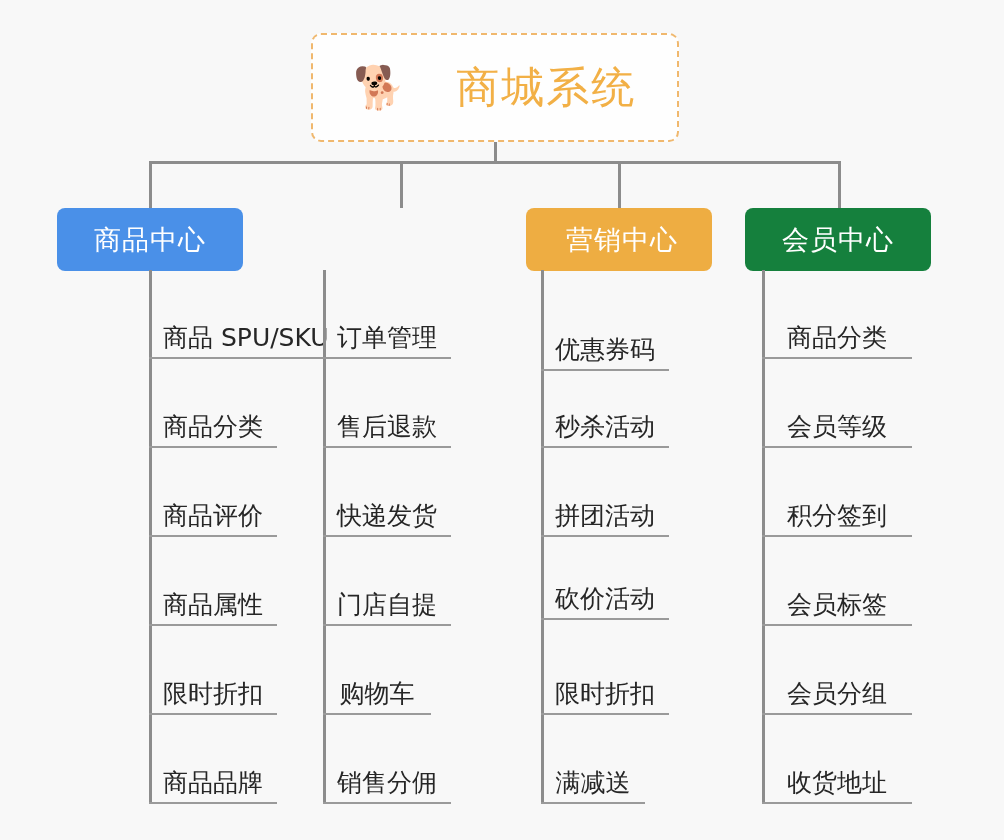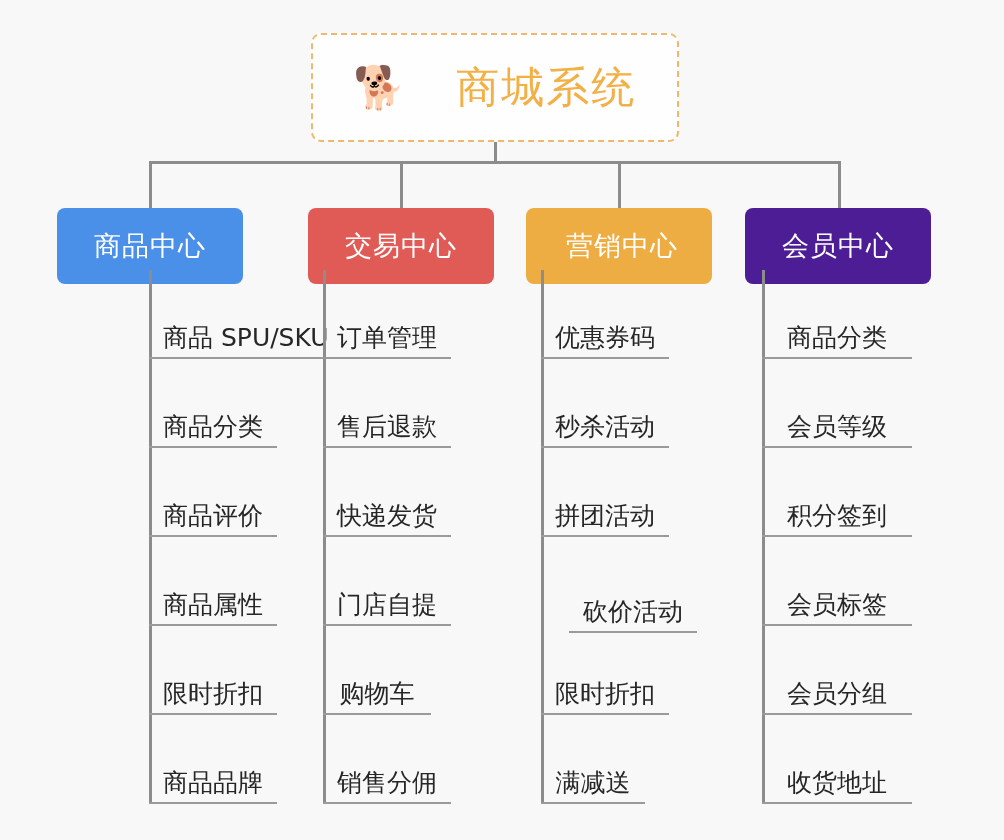--- a/index.html
+++ b/index.html
@@ -57,21 +57,21 @@
     position: absolute;
     background: #8c8c8c;
   }
   .conn-v { width: 3px; }
   .conn-h { height: 3px; }
 
   
   .cat-header {
     position: absolute;
     width: 186px;
-    height: 76px;
+    height: 63px;
     box-sizing: border-box;
     border-radius: 8px;
     display: flex;
     align-items: center;
     justify-content: center;
     color: #ffffff;
     font-size: 27px;
     letter-spacing: 1px;
     white-space: nowrap;
   }
@@ -143,23 +143,20 @@
       <span class="leaf-label" style="color: rgb(38, 38, 38);">商品属性</span>
     </div>
     <div class="leaf" style="top: 356px; min-width: 128px; border-bottom-color: rgb(154, 154, 154);">
       <span class="leaf-label" style="color: rgb(38, 38, 38);">限时折扣</span>
     </div>
     <div class="leaf" style="top: 445px; min-width: 128px; border-bottom-color: rgb(154, 154, 154);">
       <span class="leaf-label" style="color: rgb(38, 38, 38);">商品品牌</span>
     </div>
   </div>
 
-  <div class="cat-header" style="left: 308px; top: 208px; background: rgb(224, 90, 86); color: rgb(255, 255, 255);">
-    <span>交易中心</span>
-  </div>
   <div class="branch" style="left:323px;">
     <div class="branch-trunk" style="height: 532px; background: rgb(140, 140, 140);"></div>
     <div class="leaf" style="top: 0px; min-width: 128px; border-bottom-color: rgb(154, 154, 154);">
       <span class="leaf-label" style="color: rgb(38, 38, 38);">订单管理</span>
     </div>
     <div class="leaf" style="top: 89px; min-width: 128px; border-bottom-color: rgb(154, 154, 154);">
       <span class="leaf-label" style="color: rgb(38, 38, 38);">售后退款</span>
     </div>
     <div class="leaf" style="top: 178px; min-width: 128px; border-bottom-color: rgb(154, 154, 154);">
       <span class="leaf-label" style="color: rgb(38, 38, 38);">快递发货</span>
@@ -173,41 +170,41 @@
     <div class="leaf" style="top: 445px; min-width: 128px; border-bottom-color: rgb(154, 154, 154);">
       <span class="leaf-label" style="color: rgb(38, 38, 38);">销售分佣</span>
     </div>
   </div>
 
   <div class="cat-header" style="left: 526px; top: 208px; background: rgb(238, 173, 66); color: rgb(255, 255, 255); padding-left: 6px;">
     <span>营销中心</span>
   </div>
   <div class="branch" style="left:541px;">
     <div class="branch-trunk" style="height: 532px; background: rgb(140, 140, 140);"></div>
-    <div class="leaf" style="top: 0px; min-width: 128px; border-bottom-color: rgb(154, 154, 154);">
+    <div class="leaf" style="top: 12px; min-width: 128px; border-bottom-color: rgb(154, 154, 154);">
       <span class="leaf-label" style="color: rgb(38, 38, 38);">优惠券码</span>
     </div>
     <div class="leaf" style="top: 89px; min-width: 128px; border-bottom-color: rgb(154, 154, 154);">
       <span class="leaf-label" style="color: rgb(38, 38, 38);">秒杀活动</span>
     </div>
     <div class="leaf" style="top: 178px; min-width: 128px; border-bottom-color: rgb(154, 154, 154);">
       <span class="leaf-label" style="color: rgb(38, 38, 38);">拼团活动</span>
     </div>
-    <div class="leaf" style="top: 274px; min-width: 128px; border-bottom-color: rgb(154, 154, 154); margin-left: 28px;">
+    <div class="leaf" style="top: 261px; min-width: 128px; border-bottom-color: rgb(154, 154, 154);">
       <span class="leaf-label" style="color: rgb(38, 38, 38);">砍价活动</span>
     </div>
     <div class="leaf" style="top: 356px; min-width: 128px; border-bottom-color: rgb(154, 154, 154);">
       <span class="leaf-label" style="color: rgb(38, 38, 38);">限时折扣</span>
     </div>
     <div class="leaf" style="top: 445px; min-width: 104px; border-bottom-color: rgb(154, 154, 154);">
       <span class="leaf-label" style="color: rgb(38, 38, 38);">满减送</span>
     </div>
   </div>
 
-  <div class="cat-header" style="left: 745px; top: 208px; background: #4c1d95; color: rgb(255, 255, 255);">
+  <div class="cat-header" style="left: 745px; top: 208px; background: #15803d; color: rgb(255, 255, 255);">
     <span>会员中心</span>
   </div>
   <div class="branch" style="left:762px;">
     <div class="branch-trunk" style="height: 532px; background: rgb(140, 140, 140);"></div>
     <div class="leaf" style="top: 0px; min-width: 150px; border-bottom-color: rgb(154, 154, 154);">
       <span class="leaf-label" style="color: rgb(38, 38, 38);">商品分类</span>
     </div>
     <div class="leaf" style="top: 89px; min-width: 150px; border-bottom-color: rgb(154, 154, 154);">
       <span class="leaf-label" style="color: rgb(38, 38, 38);">会员等级</span>
     </div>

